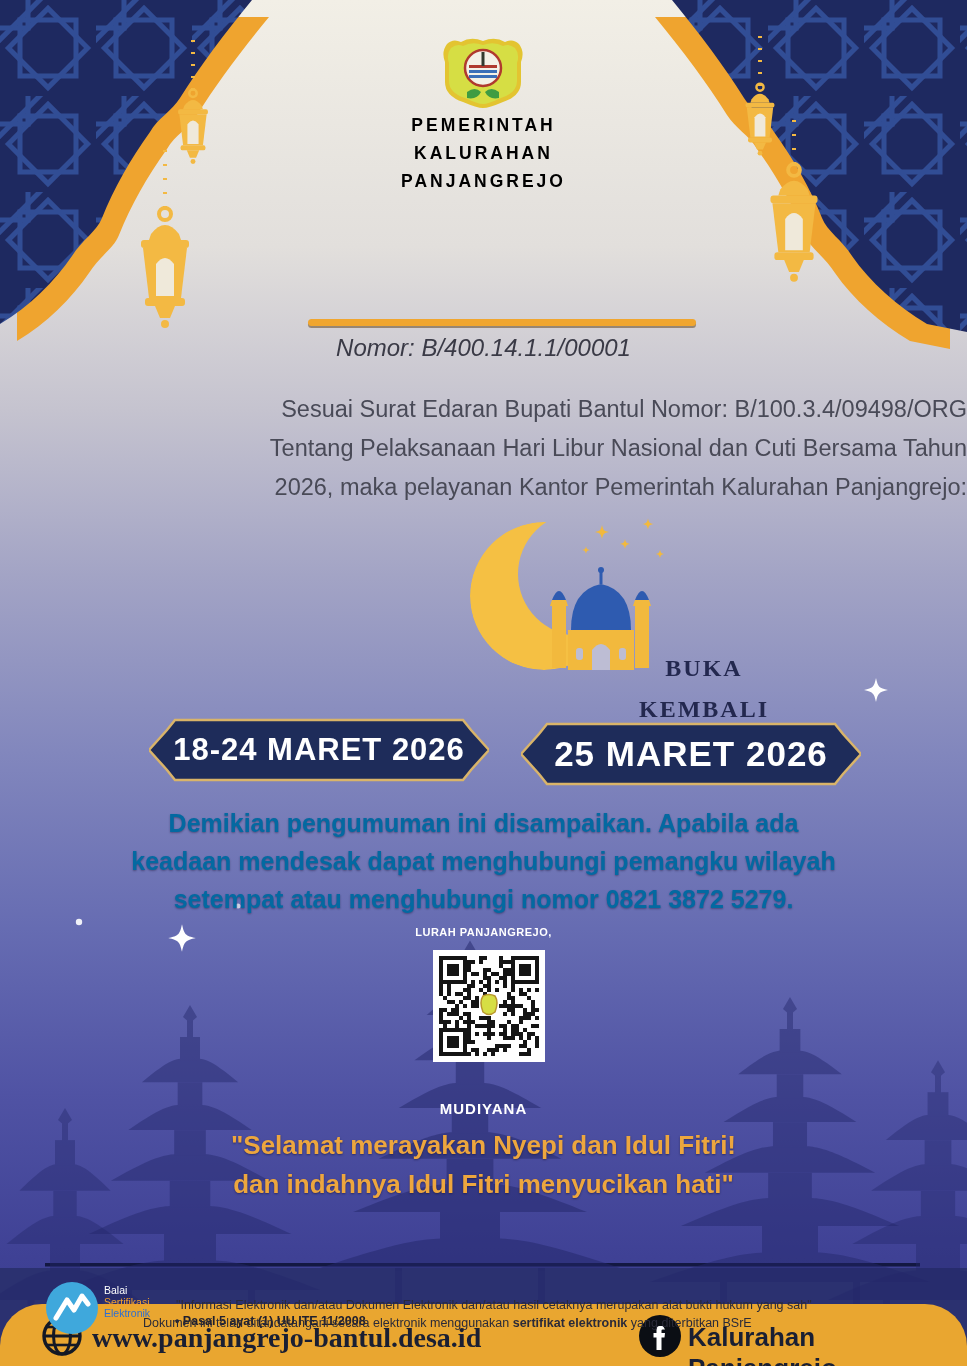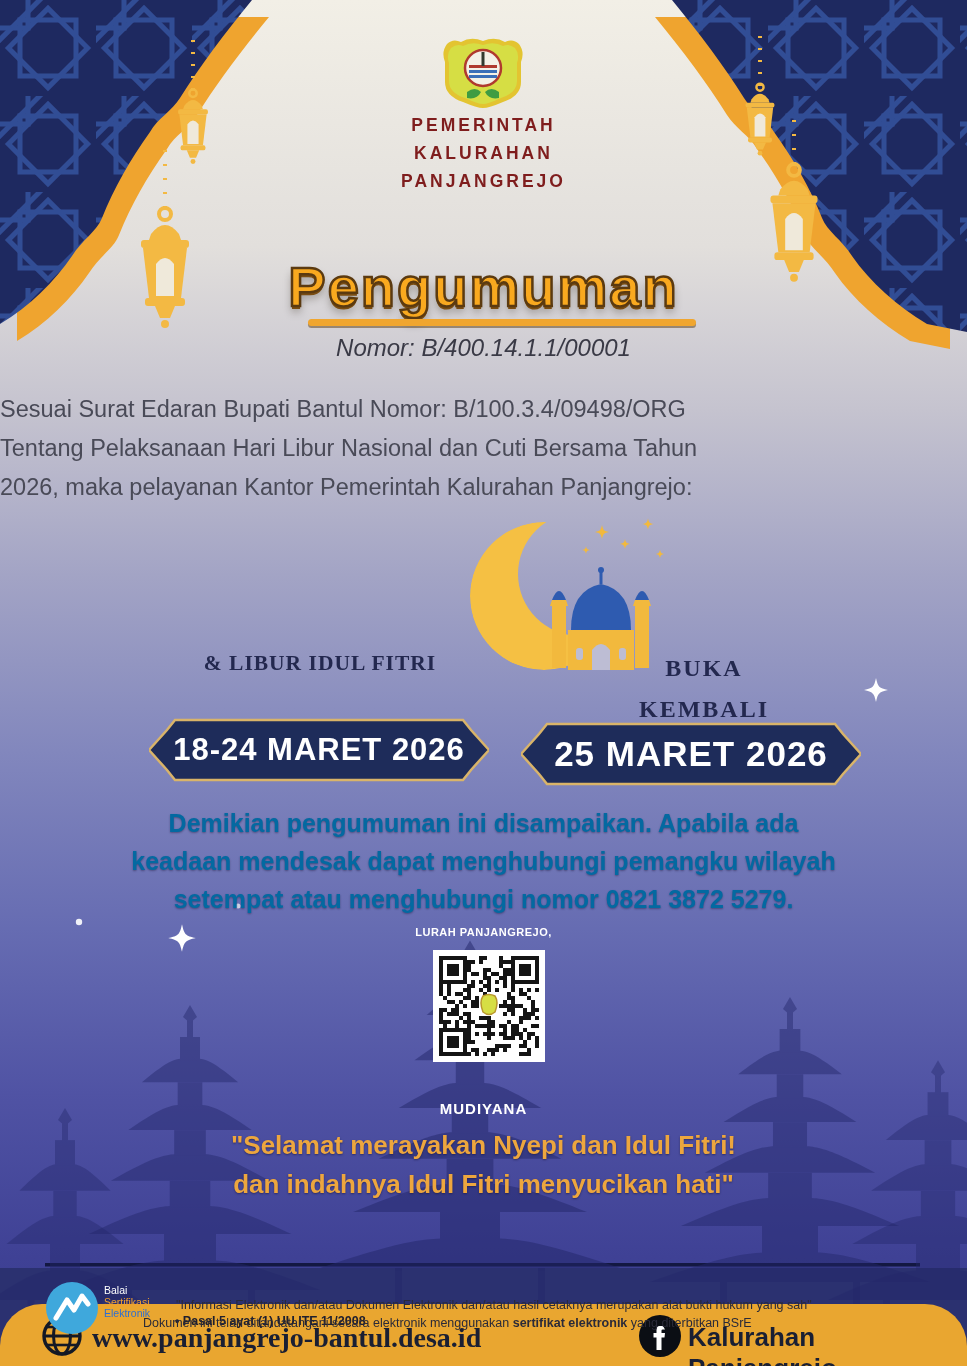--- a/index.html
+++ b/index.html
@@ -3,34 +3,34 @@
 <meta charset="utf-8">
 <style>
   html,body{margin:0;padding:0;background:#11163a;}
   .poster{position:relative;width:967px;height:1366px;overflow:hidden;
           font-family:"Liberation Sans",sans-serif;background:#f2efe6;}
   .abs{position:absolute;}
   svg{display:block;}
   .z0{z-index:0}.z1{z-index:1}.z2{z-index:2}.z3{z-index:3}.z4{z-index:4}
 
   
-  .agency{left:0;right:0;top:112px;text-align:center;color:#7f1d1d;
+  .agency{left:0;right:0;top:112px;text-align:center;color:#000000;
           font-weight:bold;font-size:17.5px;letter-spacing:3px;line-height:27px;}
   .agency div{margin-bottom:1px;}
 
   
   .title{left:0;right:0;top:254px;text-align:center;font-size:56px;font-weight:900;
          letter-spacing:2px;color:#f9a91f;-webkit-text-stroke:2.5px #5b3a10;
          text-shadow:0 3px 0 #7a4d12,0 6px 8px rgba(30,20,5,.35);}
   .title-underline{left:308px;top:319px;width:388px;height:7px;background:#f0a62f;
          border-radius:4px;box-shadow:0 2px 0 rgba(90,60,15,.5);}
   .nomor{left:0;right:0;top:334px;text-align:center;font-size:24px;color:#3a3a46;font-weight:500;font-style:italic;}
 
   
-  .body-par{left:0;right:0;top:390px;text-align:left;font-size:23.5px;line-height:39px;
+  .body-par{left:0;right:0;top:390px;text-align:right;font-size:23.5px;line-height:39px;
             color:#494a57;font-weight:500;}
 
   
   .label{font-family:"Liberation Serif",serif;font-weight:bold;color:#23284f;text-align:center;}
   .label-closed{left:150px;top:648px;width:340px;font-size:21.5px;line-height:31px;letter-spacing:1px;}
   .label-open{left:528px;top:648px;width:352px;font-size:24px;line-height:41px;letter-spacing:2px;}
 
   .badge{width:340px;height:68px;}
   .badge-wrap-closed{left:149px;top:716px;}
   .badge-wrap-open{left:521px;top:720px;}
@@ -299,32 +299,30 @@
     <rect x="44.5" y="14" width="3" height="14" fill="#333a2e"></rect>
     <path d="M 30,54 Q 38,48 44,54 Q 40,62 30,60 Z" fill="#3f9c42"></path>
     <path d="M 62,54 Q 54,48 48,54 Q 52,62 62,60 Z" fill="#3f9c42"></path>
   </svg>
   <div class="abs z2 agency">
     <div>PEMERINTAH</div>
     <div>KALURAHAN</div>
     <div>PANJANGREJO</div>
   </div>
 
-  <div class="abs z2 title">Pengumuman</div>
   <div class="abs z2 title-underline"></div>
   <div class="abs z2 nomor">Nomor: B/400.14.1.1/00001</div>
 
   <div class="abs z2 body-par">
     <div>Sesuai Surat Edaran Bupati Bantul Nomor: B/100.3.4/09498/ORG</div>
     <div>Tentang Pelaksanaan Hari Libur Nasional dan Cuti Bersama Tahun</div>
     <div>2026, maka pelayanan Kantor Pemerintah Kalurahan Panjangrejo:</div>
   </div>
 
   <div class="abs z2 label label-closed">
-    <div>&amp; LIBUR IDUL FITRI</div>
   </div>
   <div class="abs z2 label label-open">
     <div>BUKA</div>
     <div>KEMBALI</div>
   </div>
 
   <div class="abs z2 badge-wrap-closed" style="width:340px;height:68px;">
     <svg class="badge" viewBox="0 0 340 68">
       <path d="M 26,4 L 314,4 L 322,14 L 340,34 L 322,54 L 314,64 L 26,64 L 18,54 L 0,34 L 18,14 Z" fill="#1e2c5a" stroke="#d9b469" stroke-width="2.5"></path>
     </svg>

